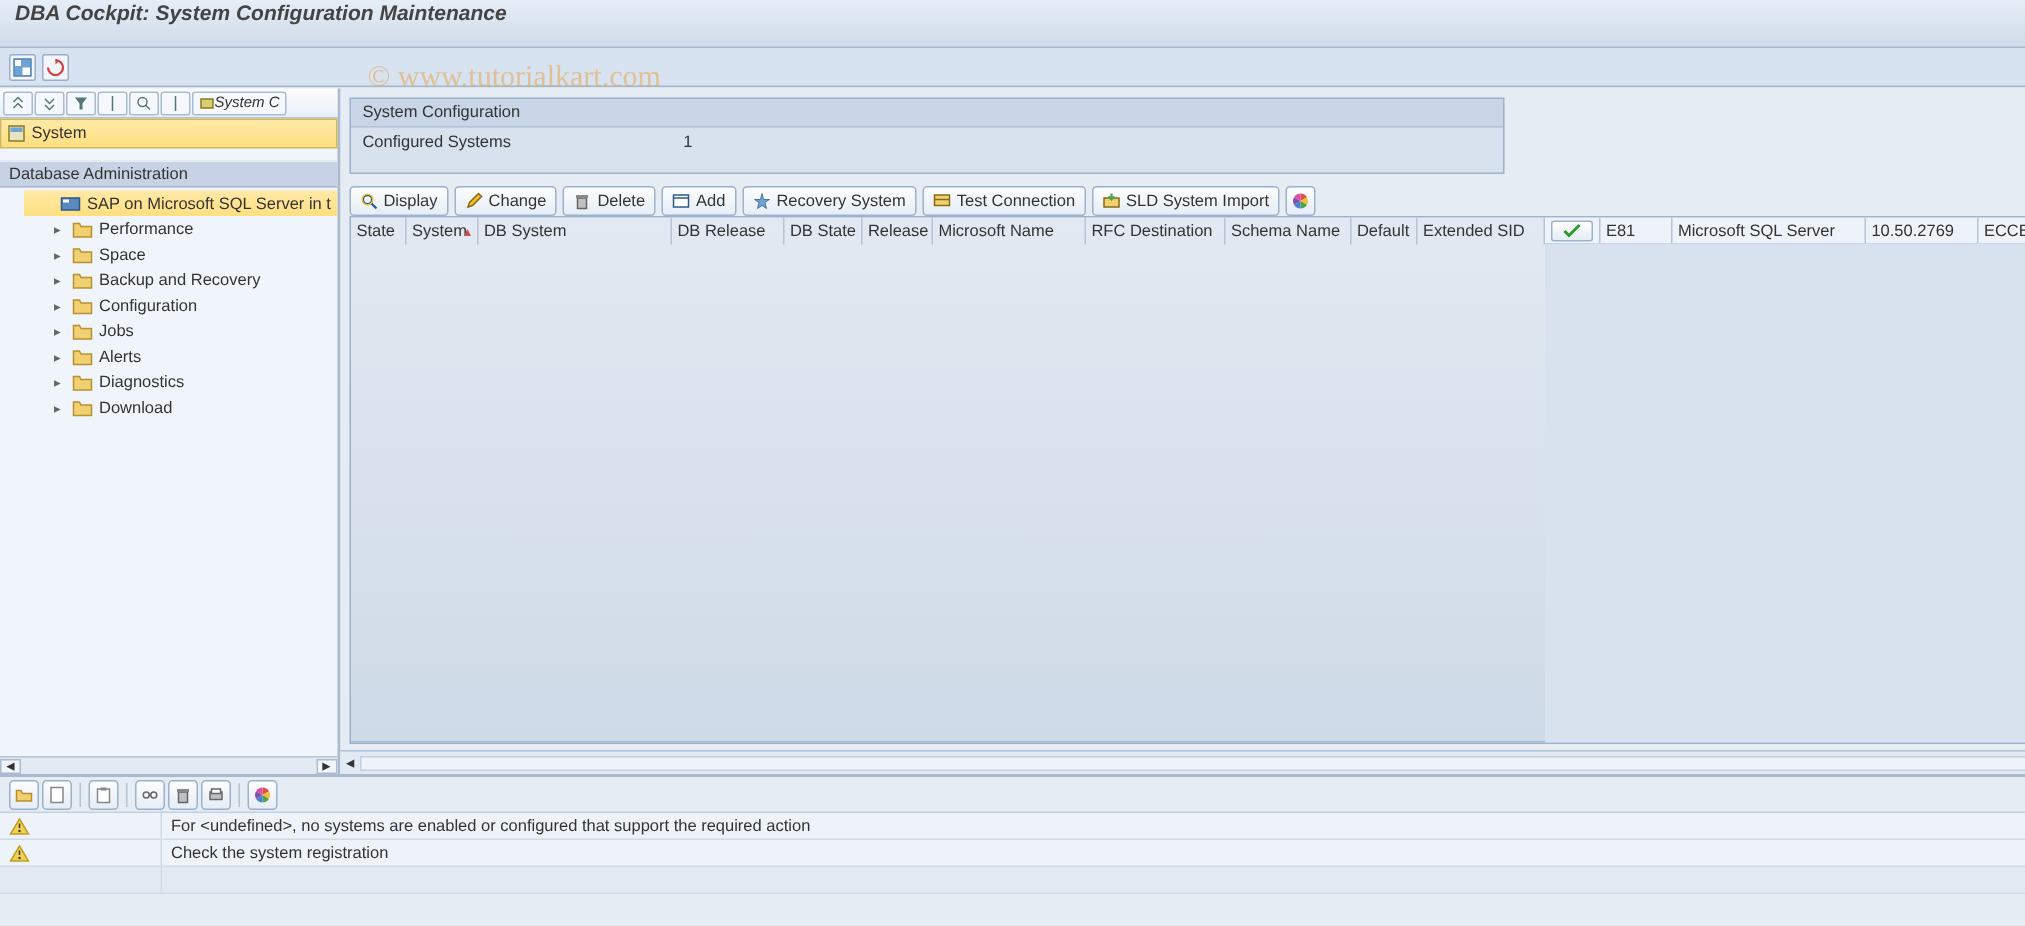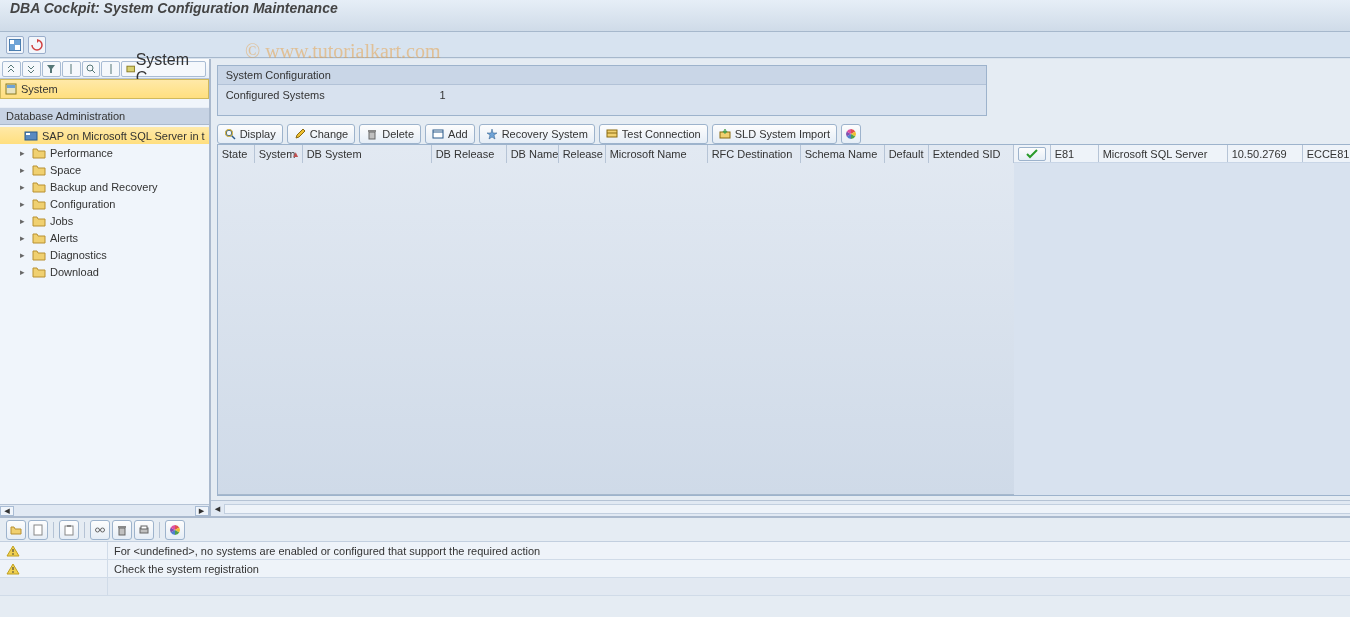--- a/index.html
+++ b/index.html
@@ -77,22 +77,23 @@
   margin-right: 1px;
   display: inline-flex;
   align-items: center;
   justify-content: center;
   cursor: pointer;
 }
 .sidebar-toolbar .mini-btn svg { width: 10px; height: 10px; }
 .sidebar-toolbar .wide {
   width: auto;
   padding: 0 4px;
-  font-size: 16px;
+  font-size: 10px;
   color: #333;
+  font-style: italic;
 }
 .sidebar-system {
   height: 20px;
   background: linear-gradient(to bottom, #ffe9a8, #ffdf7f);
   border: 1px solid #d0b95c;
   display: flex;
   align-items: center;
   padding: 0 4px;
   gap: 4px;
 }
@@ -105,20 +106,21 @@
   padding: 0 6px;
   border-top: 1px solid #e8eef6;
   border-bottom: 1px solid #aab9cd;
   margin-top: 8px;
   font-size: 11px;
 }
 .tree {
   flex: 1;
   overflow: auto;
   padding: 2px 0;
+  margin-left: 16px;
 }
 .tree-row {
   display: flex;
   align-items: center;
   height: 17px;
   padding: 0 4px 0 12px;
   gap: 4px;
   cursor: pointer;
 }
 .tree-row.indent { padding-left: 20px; }
@@ -565,21 +567,21 @@
 
     <div class="grid">
       <div class="grid-header">
         <div class="cell" style="width:37px">State</div>
         <div class="cell" style="width:48px">
           <span>System</span>
           <span class="sort-icon">▲</span>
         </div>
         <div class="cell" style="width:129px">DB System</div>
         <div class="cell" style="width:75px">DB Release</div>
-        <div class="cell" style="width:52px">DB Name</div>
+        <div class="cell" style="width:52px">DB State</div>
         <div class="cell" style="width:47px">Release</div>
         <div class="cell" style="width:102px">Microsoft Name</div>
         <div class="cell" style="width:93px">RFC Destination</div>
         <div class="cell" style="width:84px">Schema Name</div>
         <div class="cell" style="width:44px">Default</div>
         <div class="cell" style="width:85px">Extended SID</div>
       </div>
       <div class="grid-body">
         <div class="grid-row">
           <div class="cell" style="width:37px;justify-content:center">

